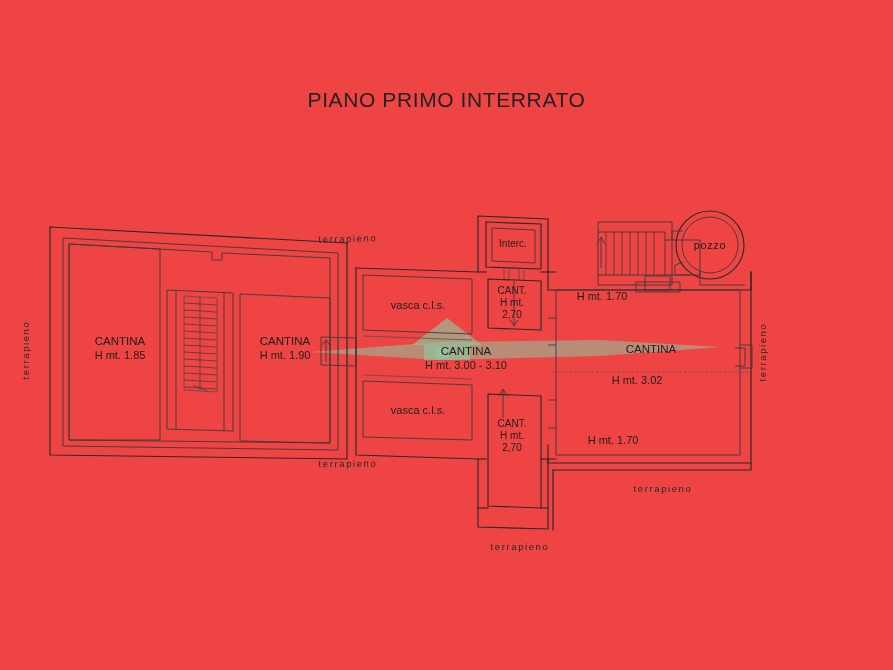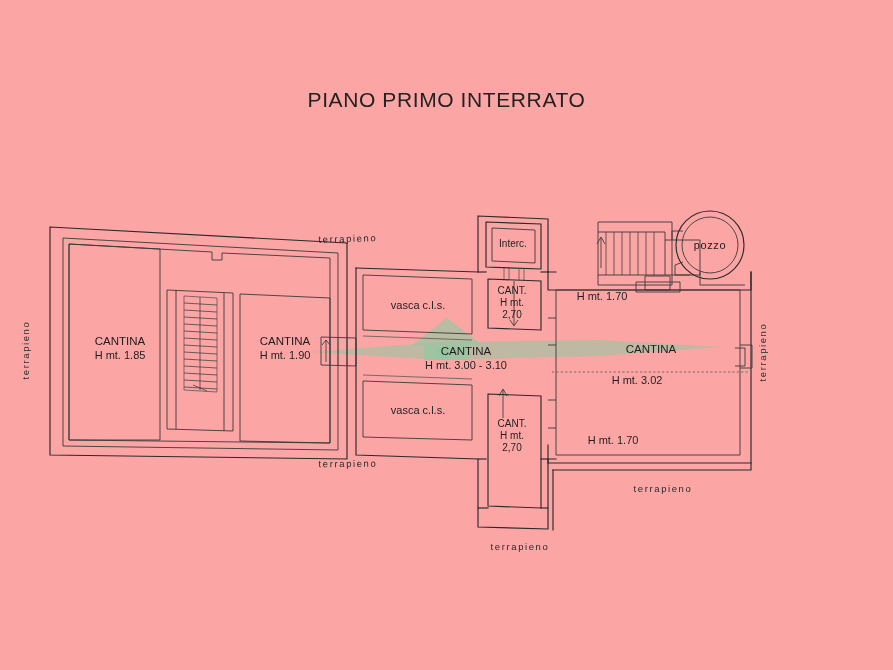--- a/index.html
+++ b/index.html
@@ -14,21 +14,21 @@
     font-family: "Liberation Sans", sans-serif;
     overflow: hidden;
     position: relative;
   }
 
   .sheet {
     position: absolute;
     left: 0; top: 0;
     width: 893px;
     height: 670px;
-    background: #fca5a5;
+    background: #ef4444;
   }
 
   .plan-title {
     position: absolute;
     left: 0;
     top: 88px;
     width: 893px;
     text-align: center;
     font-family: "Liberation Sans", sans-serif;
     font-size: 21px;

